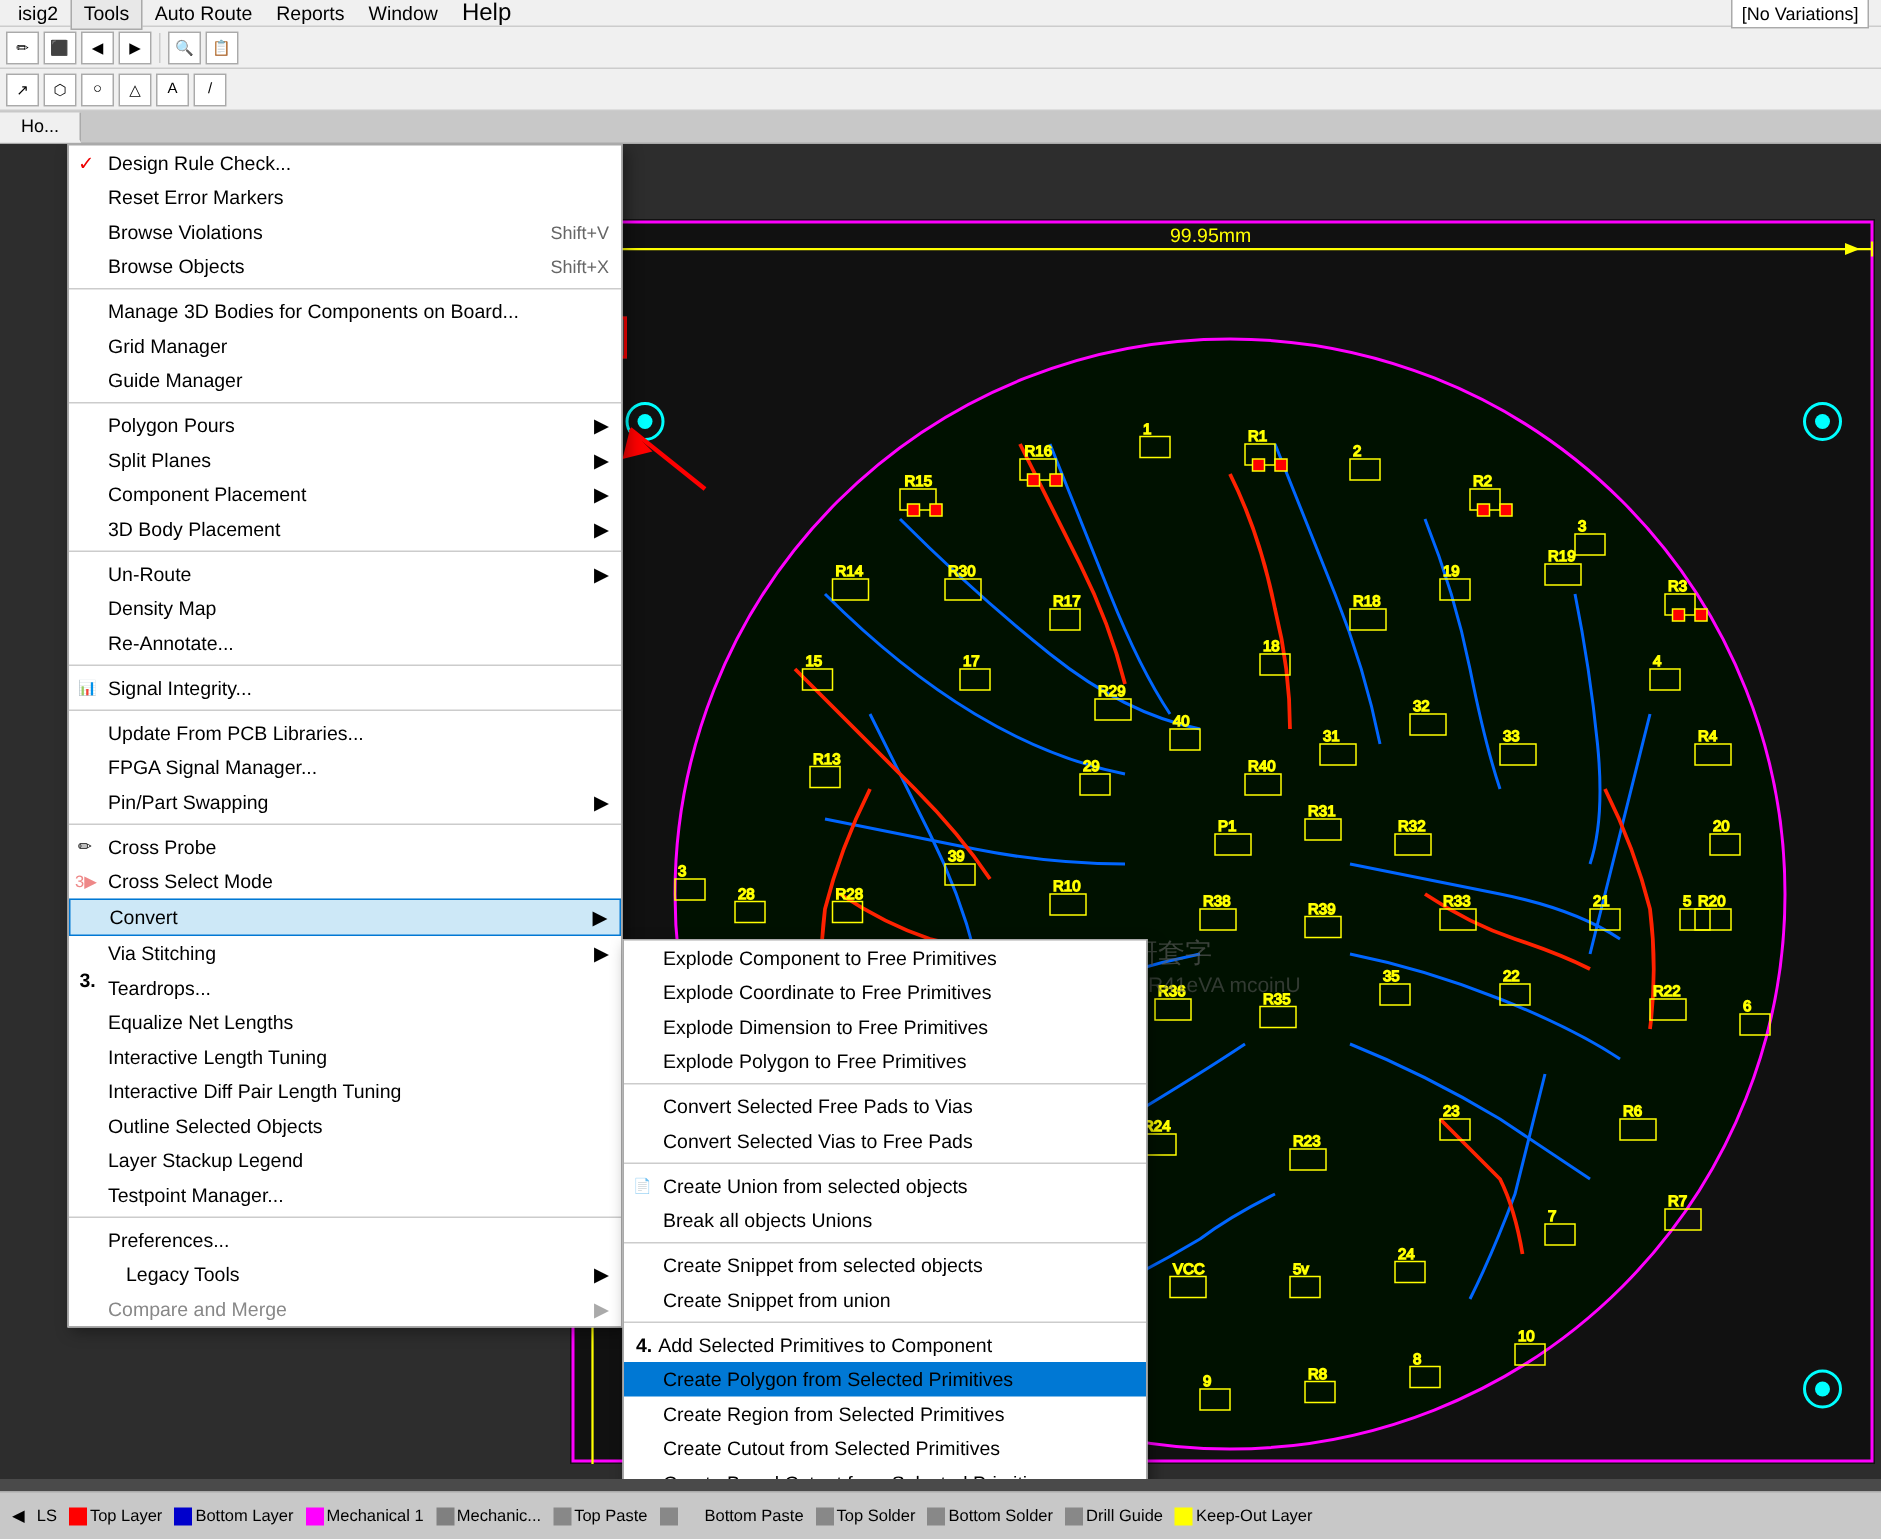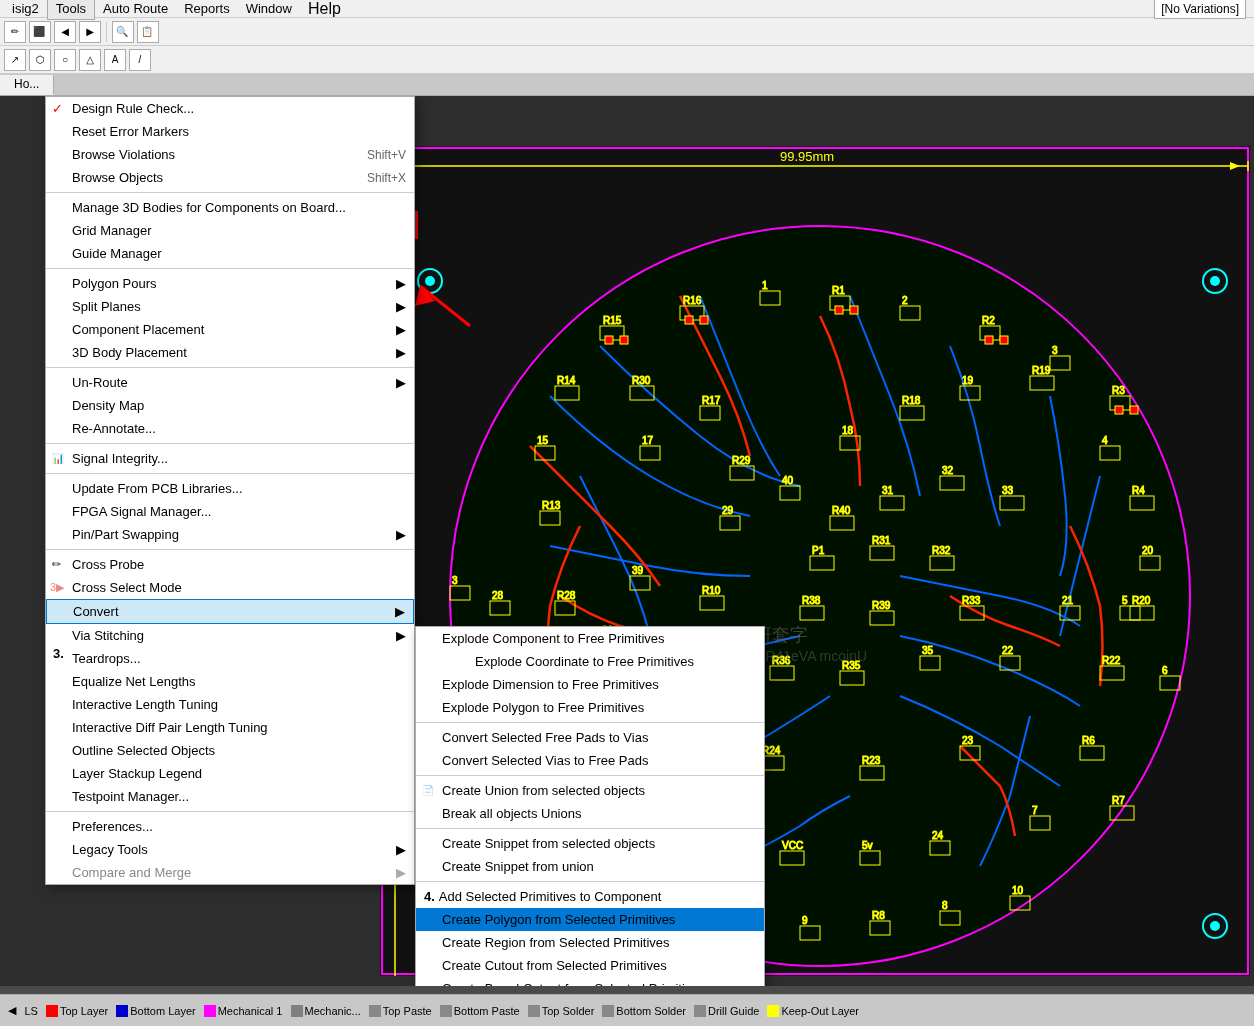--- a/index.html
+++ b/index.html
@@ -389,35 +389,35 @@
       <div style="display:flex; align-items:center; padding:4px 8px 4px 26px; cursor:pointer;">
         <span>Layer Stackup Legend</span>
       </div>
       <div style="display:flex; align-items:center; padding:4px 8px 4px 26px; cursor:pointer;">
         <span>Testpoint Manager...</span>
       </div>
       <div style="height:1px; background:#ccc; margin:3px 0;"></div>
       <div style="display:flex; align-items:center; padding:4px 8px 4px 26px; cursor:pointer;">
         <span>Preferences...</span>
       </div>
-      <div style="display:flex; align-items:center; padding:4px 8px 4px 26px; cursor:pointer;">
+      <div style="display:flex; align-items:center; padding:4px 8px 4px 26px; cursor:pointer;margin-left:12px;">
         <span>Legacy Tools</span>
         <span style="margin-left:auto;">▶</span>
       </div>
       <div style="display:flex; align-items:center; padding:4px 8px 4px 26px; cursor:pointer; color:#888;">
         <span>Compare and Merge</span>
         <span style="margin-left:auto; color:#aaa;">▶</span>
       </div>
     </div>
 
     <div style="position:absolute; top:530px; left:415px; z-index:400; background:#fff; border:1px solid #aaa; box-shadow:3px 3px 10px rgba(0,0,0,0.4); width:350px;">
       <div style="padding:4px 8px 4px 26px; cursor:pointer;">
         <span>Explode Component to Free Primitives</span>
       </div>
-      <div style="padding:4px 8px 4px 26px; cursor:pointer;margin-left:33px;">
+      <div style="padding:4px 8px 4px 26px; cursor:pointer;">
         <span>Explode Coordinate to Free Primitives</span>
       </div>
       <div style="padding:4px 8px 4px 26px; cursor:pointer;">
         <span>Explode Dimension to Free Primitives</span>
       </div>
       <div style="padding:4px 8px 4px 26px; cursor:pointer;">
         <span>Explode Polygon to Free Primitives</span>
       </div>
       <div style="height:1px; background:#ccc; margin:3px 0;"></div>
       <div style="padding:4px 8px 4px 26px; cursor:pointer;">
@@ -485,21 +485,21 @@
       <span>Mechanical 1</span>
     </div>
     <div style="display:flex;align-items:center;gap:2px;cursor:pointer;">
       <span style="width:12px;height:12px;background:#808080;display:inline-block;"></span>
       <span>Mechanic...</span>
     </div>
     <div style="display:flex;align-items:center;gap:2px;cursor:pointer;">
       <span style="width:12px;height:12px;background:#888888;display:inline-block;"></span>
       <span>Top Paste</span>
     </div>
-    <div style="display:flex;align-items:center;gap:2px;cursor:pointer;text-align:right;">
+    <div style="display:flex;align-items:center;gap:18px;cursor:pointer;text-align:right;">
       <span style="width:12px;height:12px;background:#888888;display:inline-block;"></span>
       <span>Bottom Paste</span>
     </div>
     <div style="display:flex;align-items:center;gap:2px;cursor:pointer;">
       <span style="width:12px;height:12px;background:#888888;display:inline-block;"></span>
       <span>Top Solder</span>
     </div>
     <div style="display:flex;align-items:center;gap:2px;cursor:pointer;">
       <span style="width:12px;height:12px;background:#888888;display:inline-block;"></span>
       <span>Bottom Solder</span>

